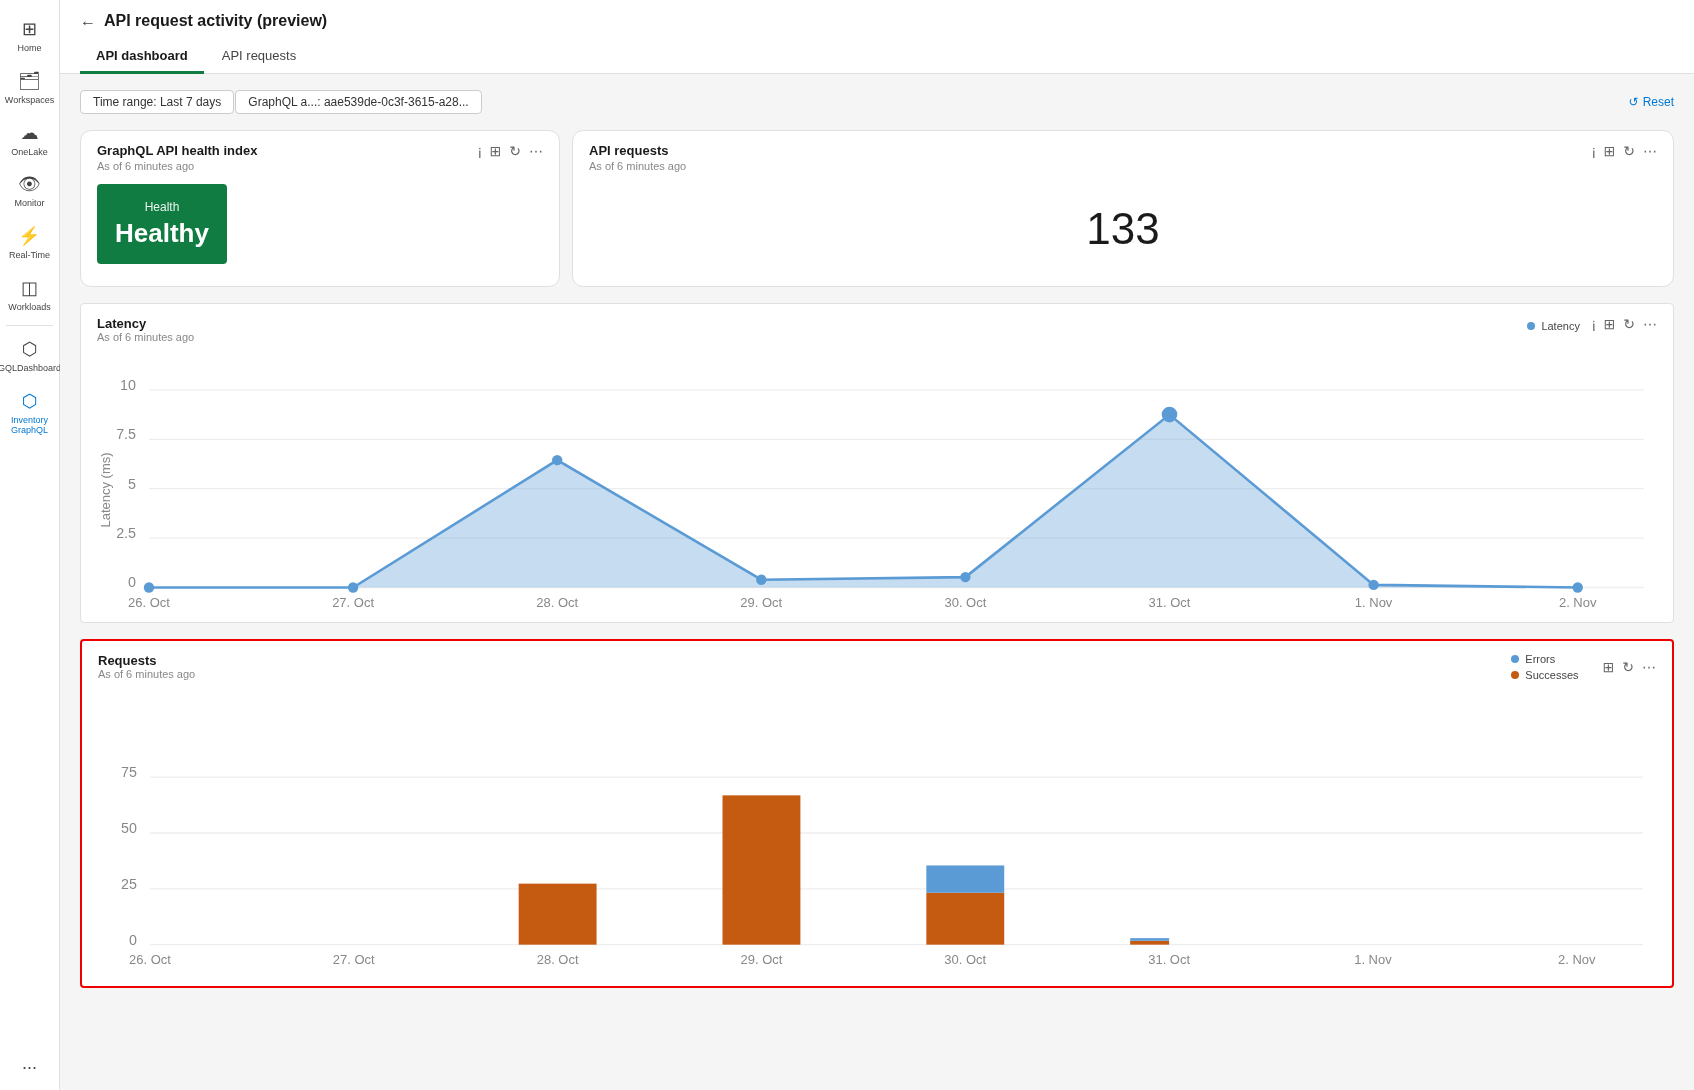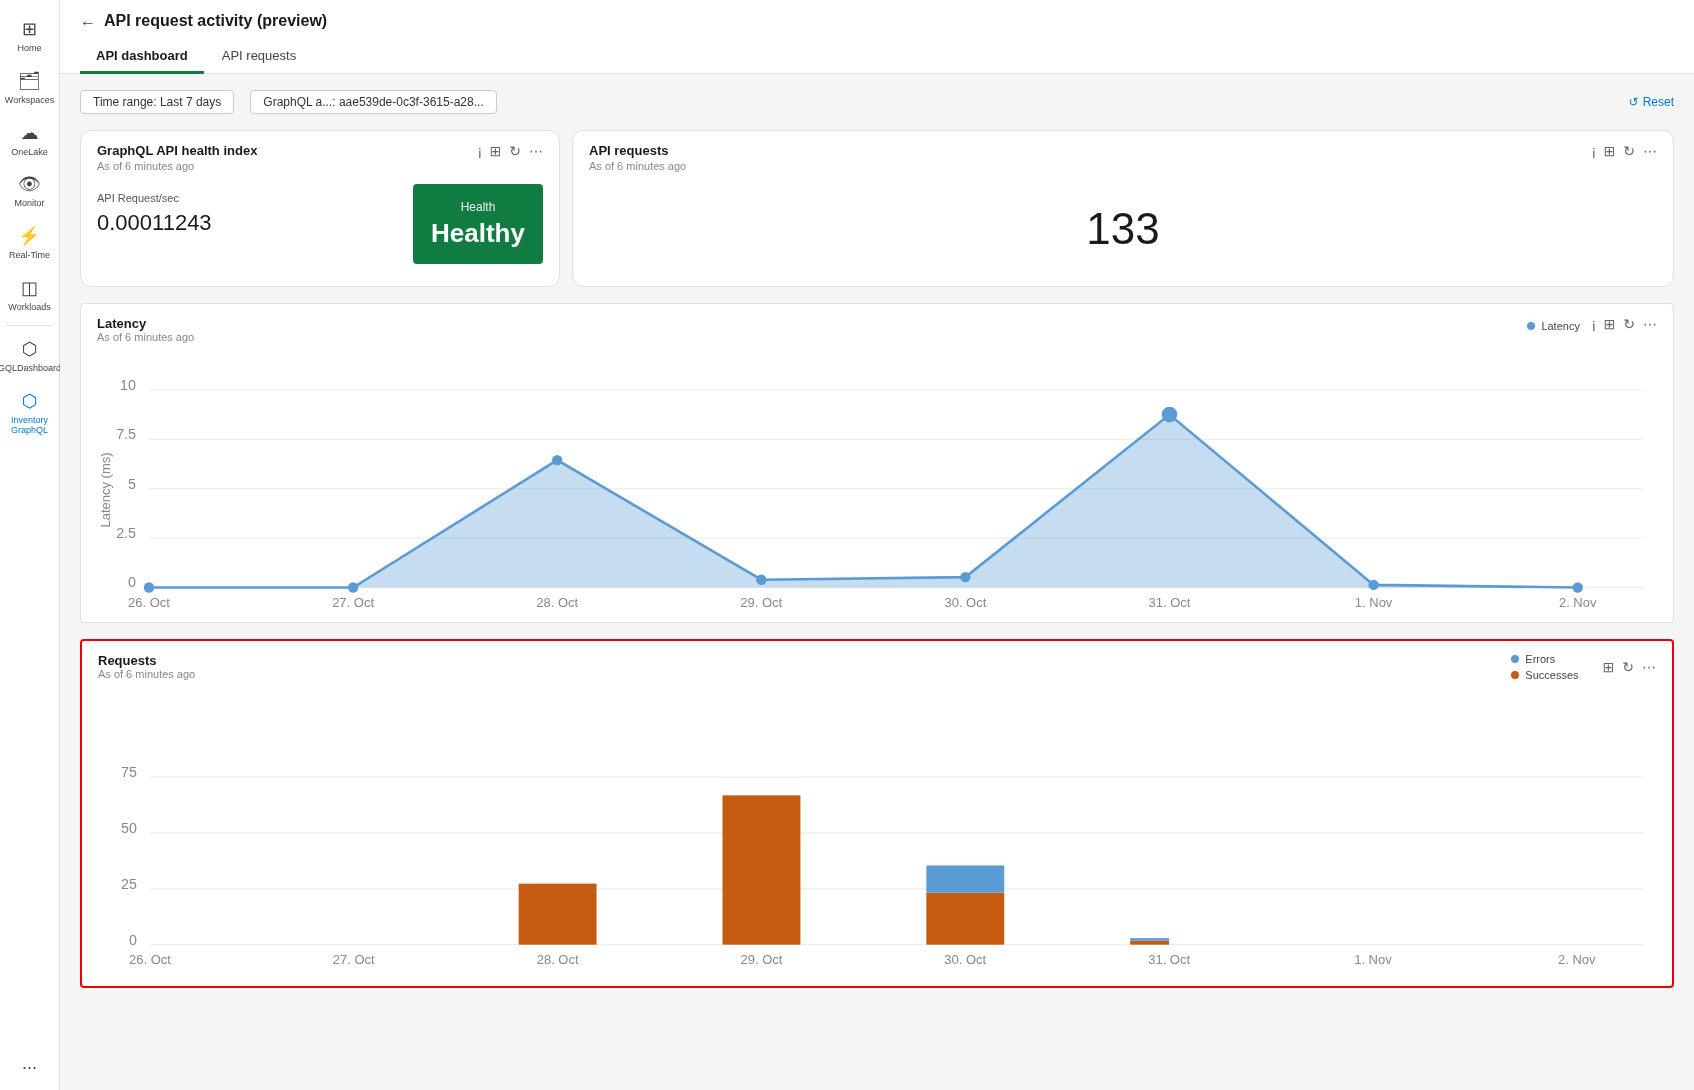--- a/index.html
+++ b/index.html
@@ -90,21 +90,21 @@
 
     
     .filter-bar {
       display: flex;
       align-items: center;
       justify-content: space-between;
       margin-bottom: 16px;
     }
     .filter-pills {
       display: flex;
-      gap: 16px;
+      gap: 1px;
     }
     .pill {
       border: 1px solid #ccc;
       border-radius: 4px;
       padding: 4px 12px;
       background: #fff;
       cursor: pointer;
       font-size: 12px;
       color: #333;
     }
@@ -337,24 +337,20 @@
             <div class="card-subtitle">As of 6 minutes ago</div>
           </div>
           <div class="card-actions">
             <span>ℹ</span>
             <span>⊞</span>
             <span>↻</span>
             <span>⋯</span>
           </div>
         </div>
         <div class="health-metrics">
-          <div class="metric">
-            <div class="metric-label">API Request/sec</div>
-            <div class="metric-value">0.00011243</div>
-          </div>
           <div class="health-badge">
             <div class="health-badge-label">Health</div>
             <div class="health-badge-value">Healthy</div>
           </div>
         </div>
       </div>
 
       <div class="card api-requests-card">
         <div class="card-header-row">
           <div>

